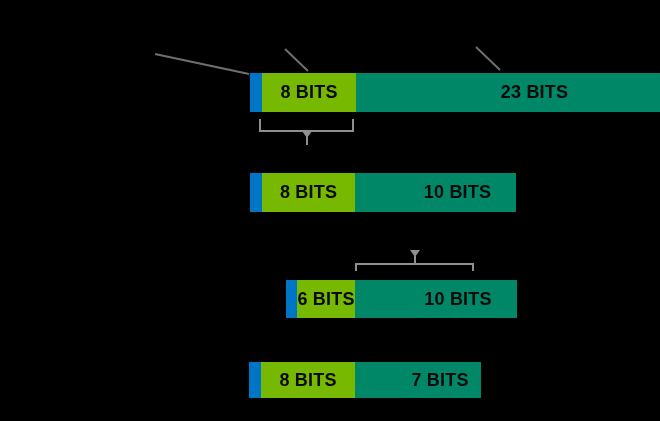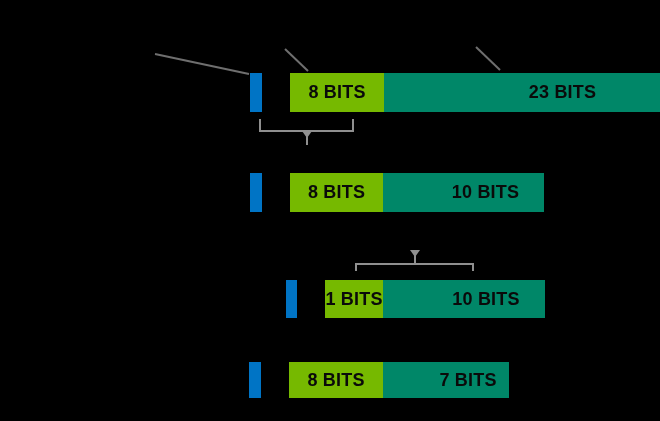--- a/index.html
+++ b/index.html
@@ -17,21 +17,21 @@
     display: flex;
     align-items: center;
     justify-content: center;
     font-size: 18px;
     font-weight: 700;
     letter-spacing: 0.2px;
     color: var(--segment-text-color, #0a0a0a);
     white-space: nowrap;
   }
   .seg-sign     { background: var(--sign-color, #0074C5); }
-  .seg-exponent { background: var(--exponent-color, #76B900); margin-left: 28px; }
+  .seg-exponent { background: var(--exponent-color, #76B900); }
   .seg-mantissa { background: var(--mantissa-color, #008768); padding-left: 44px; }
 
   
   .bar-1 { left: 250px; top: 73px;  height: 39px; }
   .bar-1 .seg-sign { width: 12px; } .bar-1 .seg-exponent { width: 94px; } .bar-1 .seg-mantissa { width: 269px; }
   .bar-2 { left: 250px; top: 173px; height: 39px; }
   .bar-2 .seg-sign { width: 12px; } .bar-2 .seg-exponent { width: 93px; } .bar-2 .seg-mantissa { width: 117px; }
   .bar-3 { left: 286px; top: 280px; height: 38px; }
   .bar-3 .seg-sign { width: 11px; } .bar-3 .seg-exponent { width: 58px; } .bar-3 .seg-mantissa { width: 118px; }
   .bar-4 { left: 249px; top: 362px; height: 36px; }
@@ -77,21 +77,21 @@
   </div>
 
   <div class="bar bar-2">
     <div class="seg seg-sign"></div>
     <div class="seg seg-exponent">8 BITS</div>
     <div class="seg seg-mantissa">10 BITS</div>
   </div>
 
   <div class="bar bar-3">
     <div class="seg seg-sign"></div>
-    <div class="seg seg-exponent">1 BITS</div>
+    <div class="seg seg-exponent">6 BITS</div>
     <div class="seg seg-mantissa">10 BITS</div>
   </div>
 
   <div class="bar bar-4">
     <div class="seg seg-sign"></div>
     <div class="seg seg-exponent">8 BITS</div>
     <div class="seg seg-mantissa">7 BITS</div>
   </div>
 
 </div>

